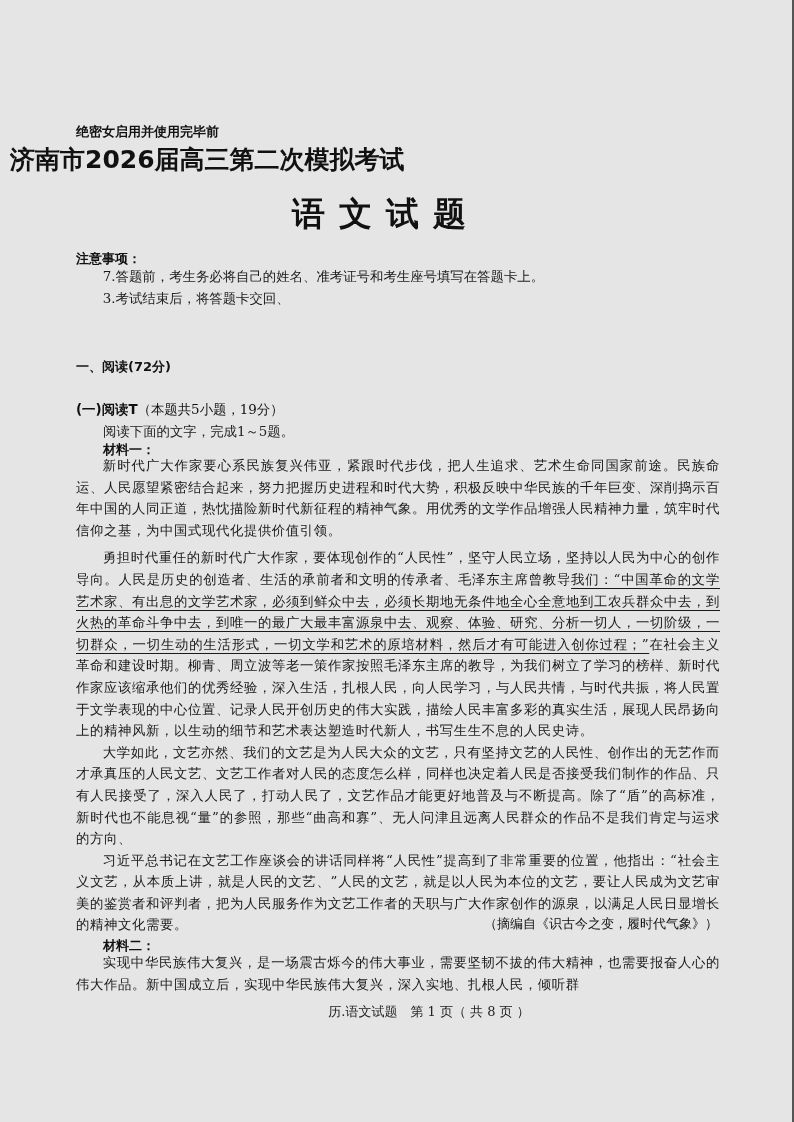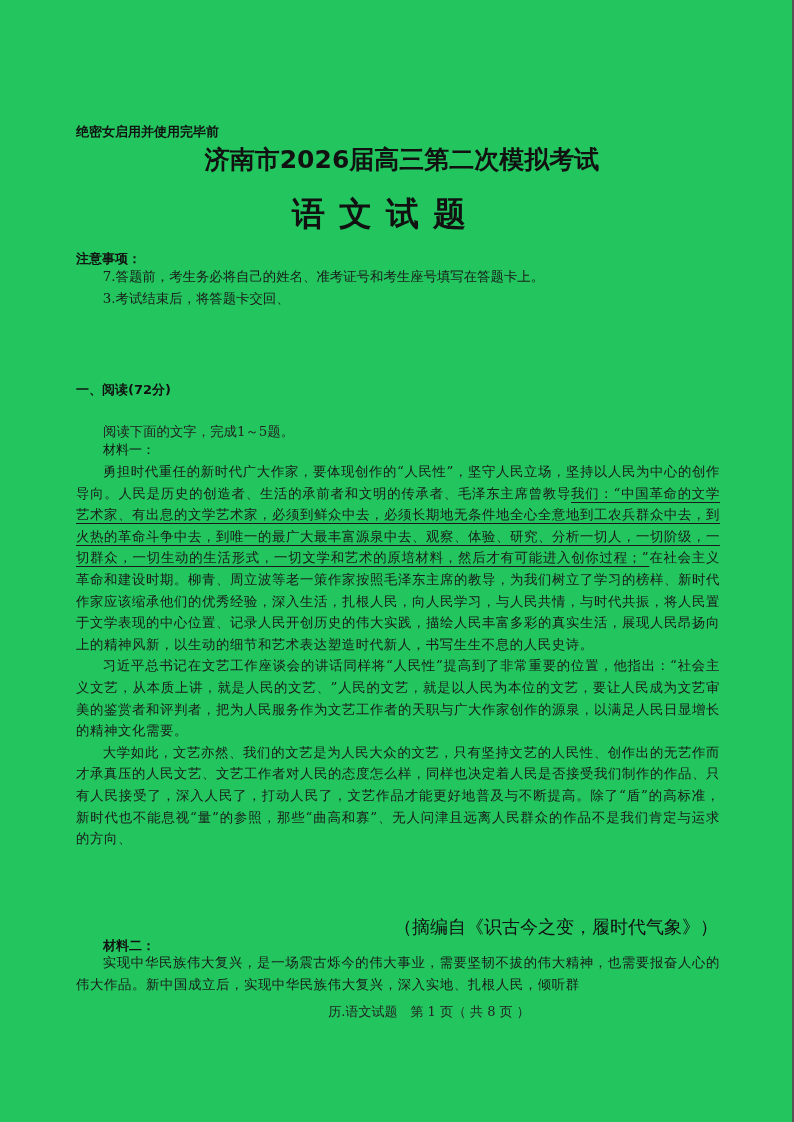--- a/index.html
+++ b/index.html
@@ -1,43 +1,43 @@
 <!DOCTYPE html>
 <html><head>
 <meta charset="utf-8">
 <style>
   html, body { margin: 0; padding: 0; background: #ffffff; }
   body { width: 794px; height: 1122px; position: relative; overflow: hidden; color: #111; }
-  .page { position: absolute; left: 0; top: 0; width: 794px; height: 1122px; background: #22c55e; }
+  .page { position: absolute; left: 0; top: 0; width: 794px; height: 1122px; background: #e5e5e5; }
   .edge-line { position: absolute; right: 0; top: 0; width: 2px; height: 1122px; background: #555; }
   .sans { font-family: "DejaVu Sans", "Liberation Sans", sans-serif; }
   .serif { font-family: "DejaVu Serif", "Liberation Serif", serif; }
   .abs { position: absolute; white-space: nowrap; }
 
   .secret { left: 76px; top: 123px; font-size: 13px; font-weight: bold; letter-spacing: 0px; }
-  .main-title { left: 0; width: 794px; text-align: center; top: 143px; font-size: 25px; font-weight: bold; letter-spacing: 0px; padding-left: 10px; box-sizing: border-box; }
+  .main-title { left: 0; width: 794px; top: 143px; font-size: 25px; font-weight: bold; letter-spacing: 0px; padding-left: 10px; box-sizing: border-box; }
   .subject-title { left: 0; width: 758px; text-align: center; top: 192px; font-size: 33px; font-weight: bold; letter-spacing: 14px; padding-left: 14px; box-sizing: border-box; }
 
   .notice-head { left: 76px; top: 250px; font-size: 13px; font-weight: bold; }
   .body-block { position: absolute; left: 76px; width: 644px; font-size: 13.4px; line-height: 21.6px; color: #1a1a1a; }
   .body-block p { margin: 0; text-align: justify; text-align-last: left; }
   .indent { text-indent: 2em; }
   .notice { top: 266px; }
 
-  .sec1 { left: 76px; top: 381px; font-size: 13px; font-weight: bold; }
+  .sec1 { left: 76px; top: 358px; font-size: 13px; font-weight: bold; }
   .sec1-sub { left: 76px; top: 401px; font-size: 13.4px; }
   .sec1-sub b { font-family: "DejaVu Sans", "Liberation Sans", sans-serif; font-weight: bold; }
   .instruction { left: 103px; top: 423px; font-size: 13.4px; color: #222; }
-  .mat1-label { left: 103px; top: 441px; font-size: 13px; font-weight: normal; }
+  .mat1-label { left: 103px; top: 441px; font-size: 13px; font-weight: bold; }
 
   .mat1 { top: 455px; letter-spacing: 0.6px; }
   .para-gap { margin-top: 6px !important; }
   .ul { text-decoration: underline; text-underline-offset: 4px; text-decoration-thickness: 1px; }
 
-  .source { right: 76px; top: 915px; font-size: 18px; }
+  .source { right: 76px; top: 915px; font-size: 13px; }
   .mat2-label { left: 103px; top: 937px; font-size: 13px; font-weight: bold; text-align: right; }
   .mat2 { top: 952px; letter-spacing: 0.6px; }
 
   .footer { left: 0; width: 794px; text-align: center; top: 1003px; font-size: 13px; color: #222; padding-left: 32px; }
 </style>
 </head>
 <body>
 
 <div class="page">
 
@@ -45,27 +45,31 @@
   <div class="abs sans main-title">济南市2026届高三第二次模拟考试</div>
   <div class="abs sans subject-title">语文试题</div>
 
   <div class="abs sans notice-head">注意事项：</div>
   <div class="body-block serif notice">
     <p class="indent">7.答题前，考生务必将自己的姓名、准考证号和考生座号填写在答题卡上。</p>
     <p class="indent">3.考试结束后，将答题卡交回、</p>
   </div>
 
   <div class="abs sans sec1">一、阅读(72分)</div>
+  <div class="abs serif sec1-sub">
+    <b>(一)阅读T</b><span>（本题共5小题，19分）</span>
+  </div>
   <div class="abs serif instruction">阅读下面的文字，完成1～5题。</div>
   <div class="abs sans mat1-label">材料一：</div>
 
   <div class="body-block serif mat1">
+    <p class="indent">新时代广大作家要心系民族复兴伟亚，紧跟时代步伐，把人生追求、艺术生命同国家前途。民族命运、人民愿望紧密结合起来，努力把握历史进程和时代大势，积极反映中华民族的千年巨变、深削捣示百年中国的人同正道，热忱描险新时代新征程的精神气象。用优秀的文学作品增强人民精神力量，筑牢时代信仰之基，为中国式现代化提供价值引领。</p>
     <p class="indent para-gap"><span>勇担时代重任的新时代广大作家，要体现创作的“人民性”，坚守人民立场，坚持以人民为中心的创作导向。人民是历史的创造者、生活的承前者和文明的传承者、毛泽东主席曾教导</span><span class="ul">我们：“中国革命的文学艺术家、有出息的文学艺术家，必须到鲜众中去，必须长期地无条件地全心全意地到工农兵群众中去，到火热的革命斗争中去，到唯一的最广大最丰富源泉中去、观察、体验、研究、分析一切人，一切阶级，一切群众，一切生动的生活形式，一切文学和艺术的原培材料，然后才有可能进入创你过程；”</span><span>在社会主义革命和建设时期。柳青、周立波等老一策作家按照毛泽东主席的教导，为我们树立了学习的榜样、新时代作家应该缩承他们的优秀经验，深入生活，扎根人民，向人民学习，与人民共情，与时代共振，将人民置于文学表现的中心位置、记录人民开创历史的伟大实践，描绘人民丰富多彩的真实生活，展现人民昂扬向上的精神风新，以生动的细节和艺术表达塑造时代新人，书写生生不息的人民史诗。</span></p>
+    <p class="indent">大学如此，文艺亦然、我们的文艺是为人民大众的文艺，只有坚持文艺的人民性、创作出的无艺作而才承真压的人民文艺、文艺工作者对人民的态度怎么样，同样也决定着人民是否接受我们制作的作品、只有人民接受了，深入人民了，打动人民了，文艺作品才能更好地普及与不断提高。除了“盾”的高标准，新时代也不能息视“量”的参照，那些“曲高和寡”、无人问津且远离人民群众的作品不是我们肯定与运求的方向、</p>
     <p class="indent">习近平总书记在文艺工作座谈会的讲话同样将“人民性”提高到了非常重要的位置，他指出：“社会主义文艺，从本质上讲，就是人民的文艺、”人民的文艺，就是以人民为本位的文艺，要让人民成为文艺审美的鉴赏者和评判者，把为人民服务作为文艺工作者的天职与广大作家创作的源泉，以满足人民日显增长的精神文化需要。</p>
-    <p class="indent">大学如此，文艺亦然、我们的文艺是为人民大众的文艺，只有坚持文艺的人民性、创作出的无艺作而才承真压的人民文艺、文艺工作者对人民的态度怎么样，同样也决定着人民是否接受我们制作的作品、只有人民接受了，深入人民了，打动人民了，文艺作品才能更好地普及与不断提高。除了“盾”的高标准，新时代也不能息视“量”的参照，那些“曲高和寡”、无人问津且远离人民群众的作品不是我们肯定与运求的方向、</p>
   </div>
 
   <div class="abs serif source">（摘编自《识古今之变，履时代气象》）</div>
 
   <div class="abs sans mat2-label">材料二：</div>
   <div class="body-block serif mat2">
     <p class="indent">实现中华民族伟大复兴，是一场震古烁今的伟大事业，需要坚韧不拔的伟大精神，也需要报奋人心的伟大作品。新中国成立后，实现中华民族伟大复兴，深入实地、扎根人民，倾听群</p>
   </div>
 
   <div class="abs serif footer">历.语文试题　第 1 页（ 共 8 页 ）</div>

